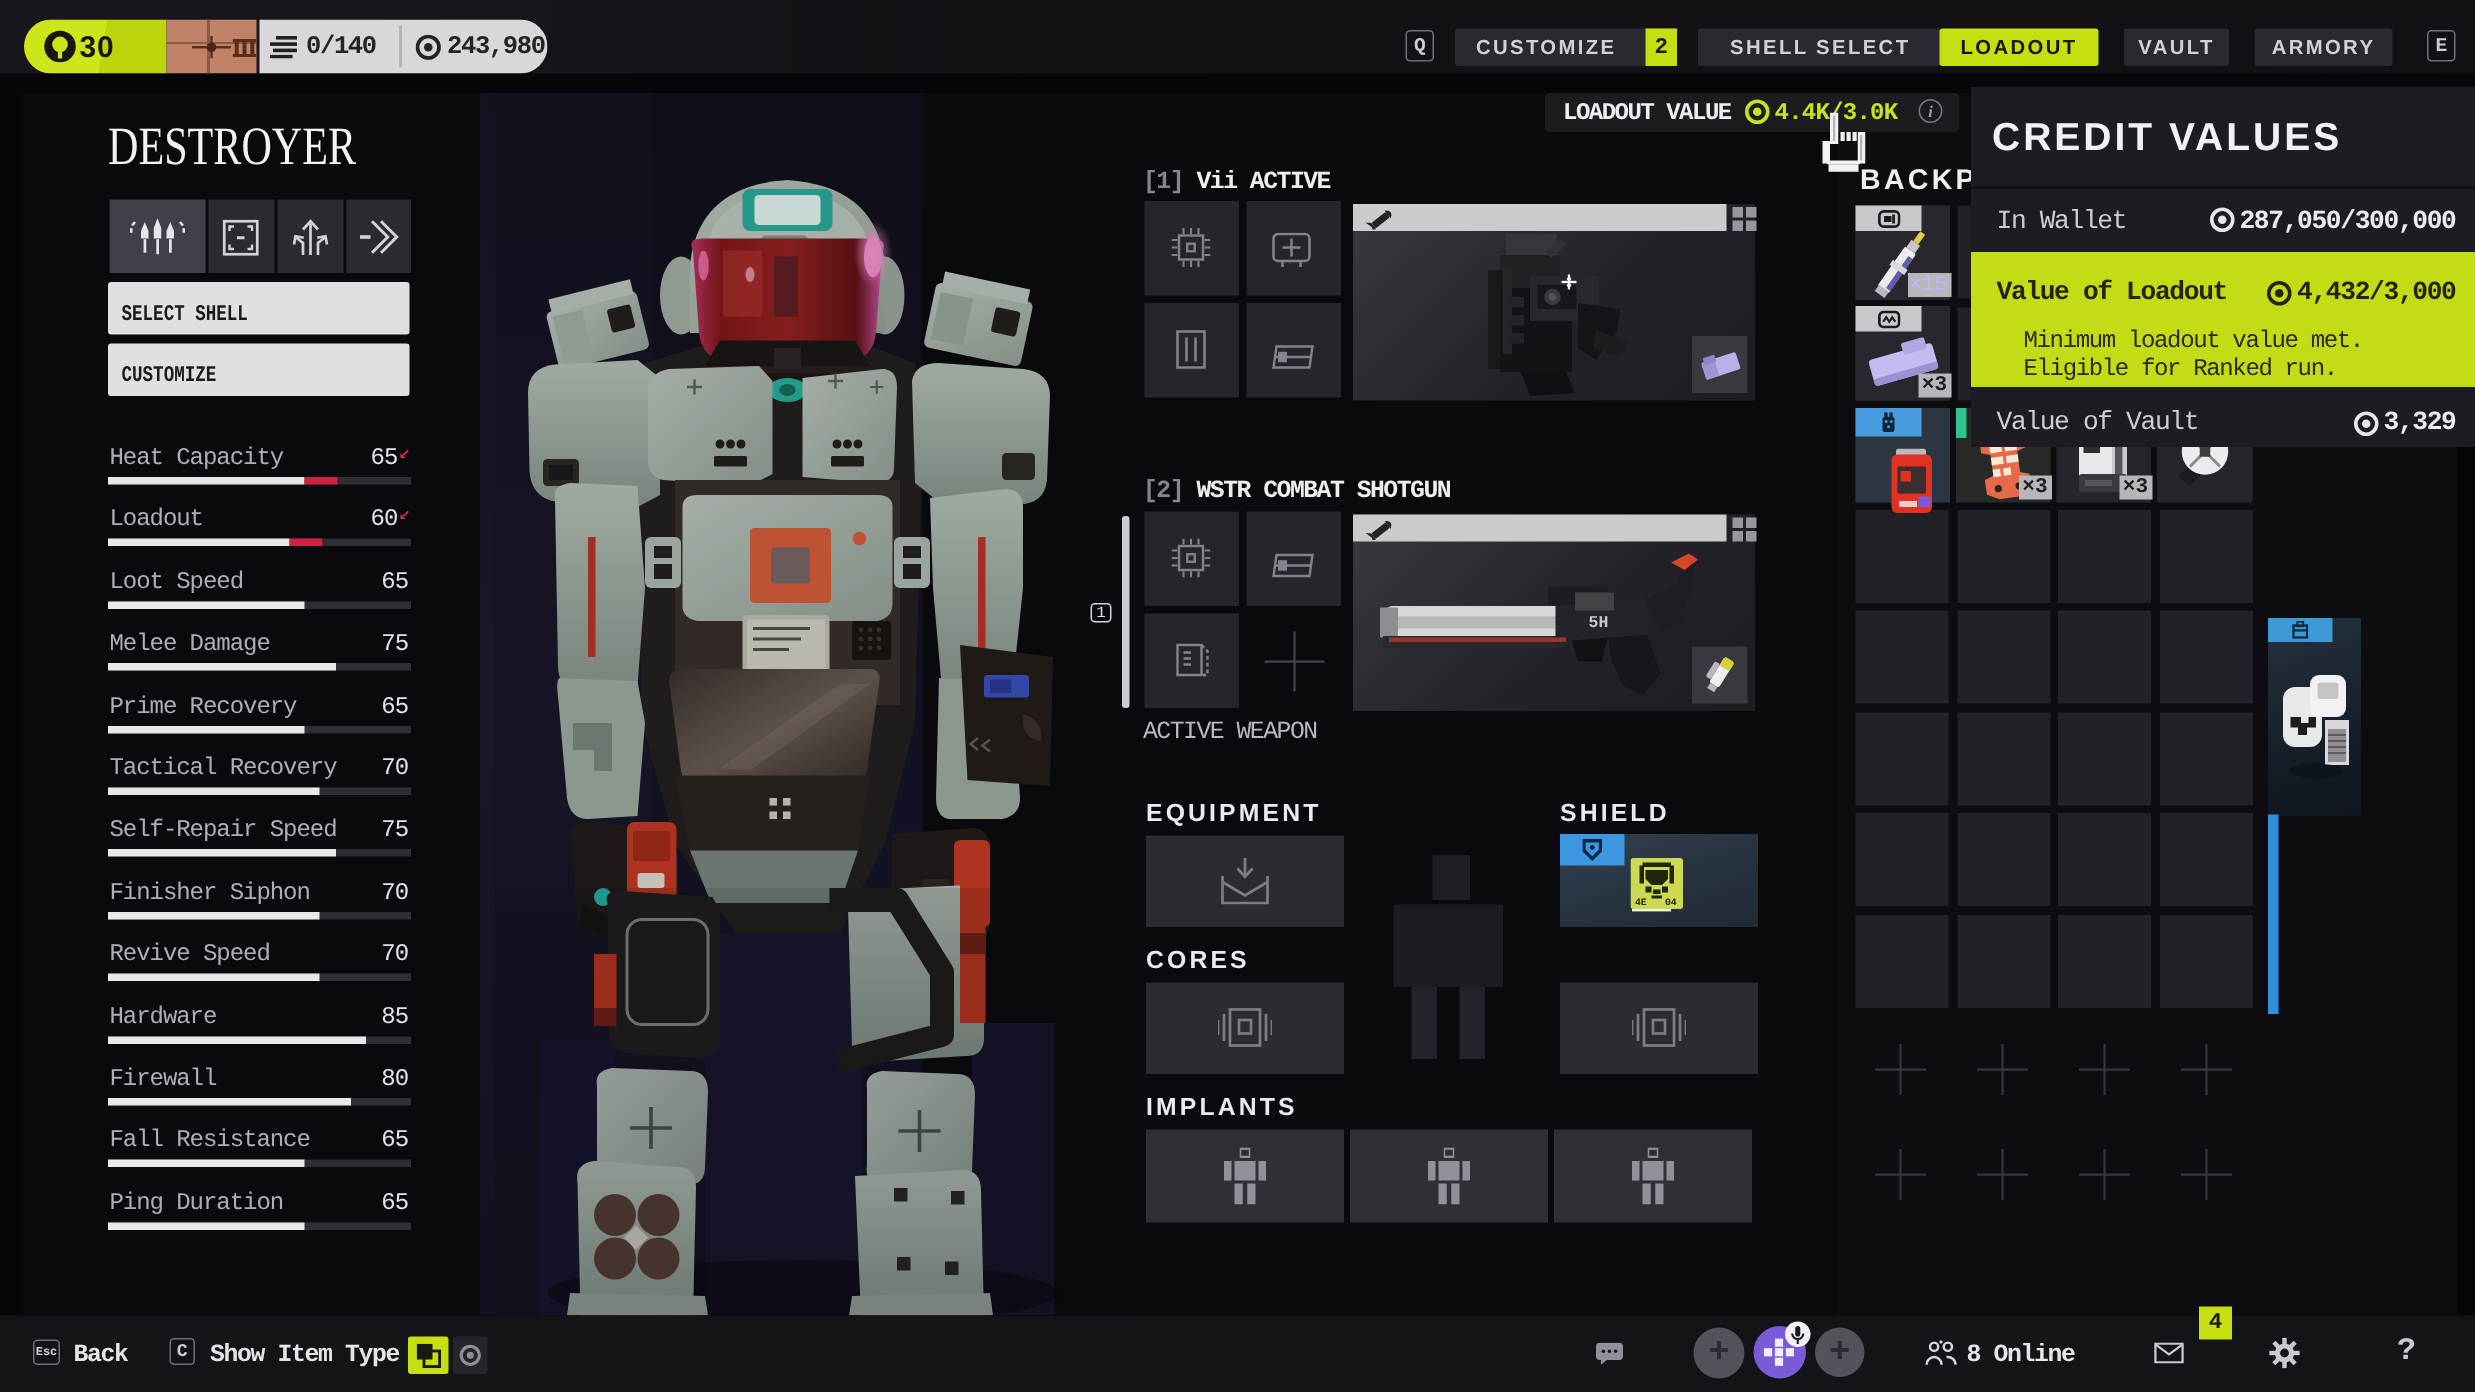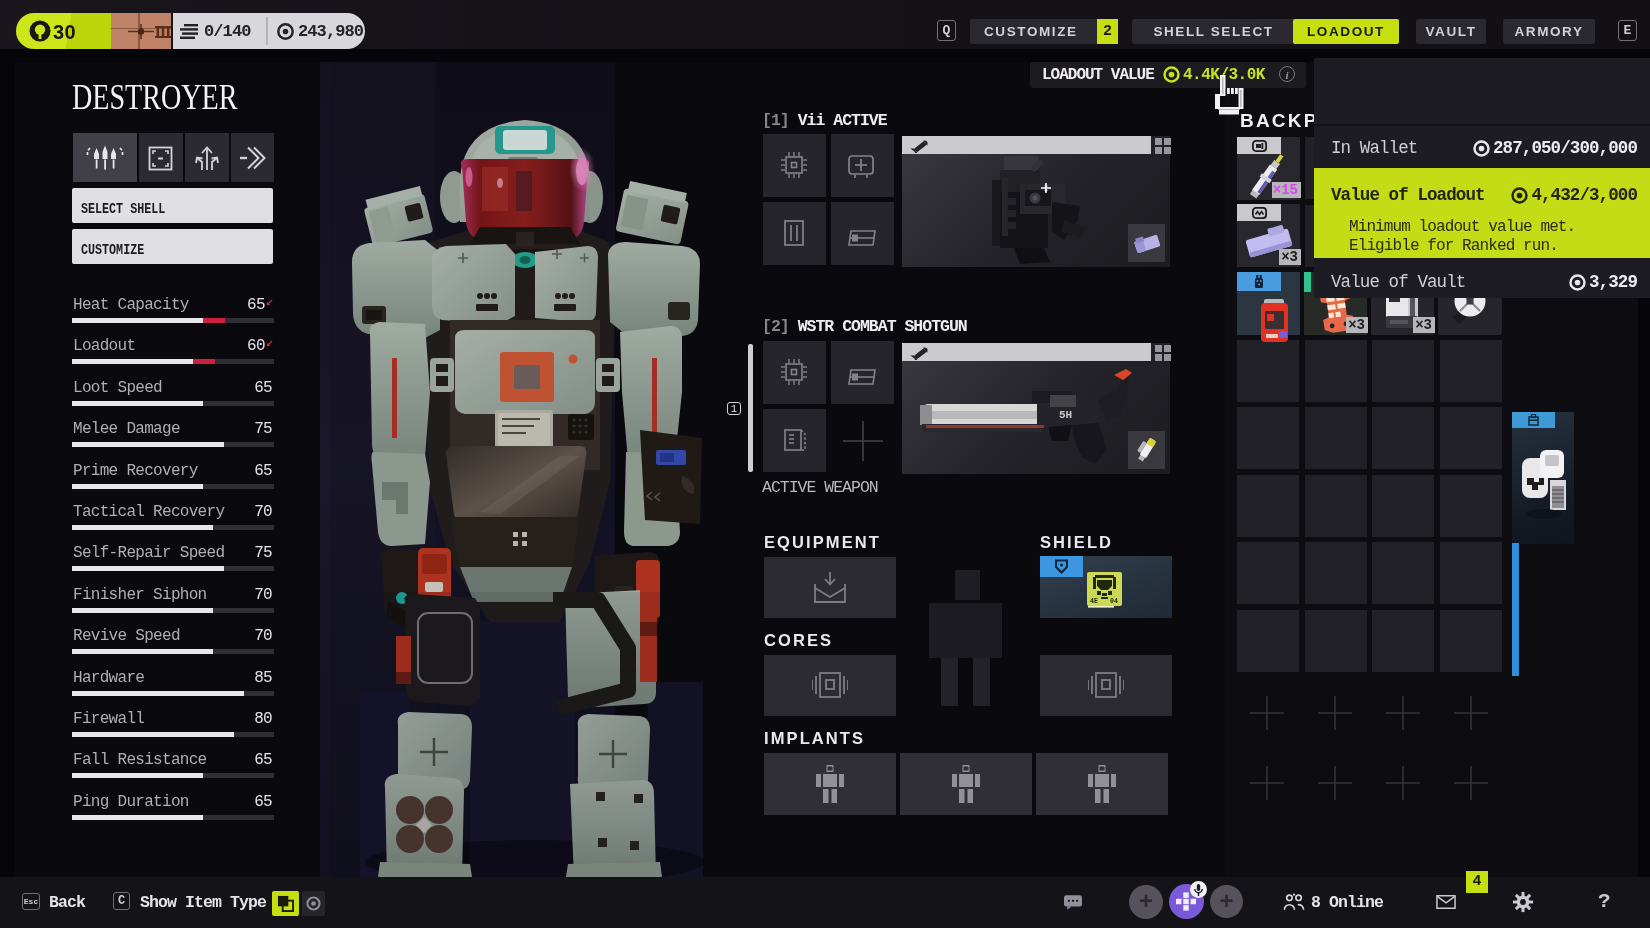--- a/index.html
+++ b/index.html
@@ -814,21 +814,21 @@
         <g transform="rotate(-55 26 26)">
           <rect x="4" y="21.5" width="32" height="9" rx="1.5" fill="#ecebee"></rect>
           <rect x="6" y="27" width="26" height="3.5" fill="#3c3a9a" opacity="0.8"></rect>
           <rect x="20" y="20" width="4" height="12" fill="#d8d7db"></rect>
           <rect x="36" y="22.5" width="6" height="7" fill="#c8c7cc"></rect>
           <rect x="42" y="24" width="8" height="4" fill="#d8d33a"></rect>
           <rect x="0" y="22" width="5" height="8" fill="#bab9be"></rect>
         </g>
       </svg>
     <div class="abs" style="right:-1px;bottom:2px;width:29px;height:16px;background:#b7b6bb"></div>
-    <div class="abs mono" style="right:2px;bottom:2px;font-size:14px;line-height:16px;color:#d946ef;font-weight:bold">×15</div>
+    <div class="abs mono" style="right:2px;bottom:2px;font-size:14px;line-height:16px;color:#c4b5fd;font-weight:normal">×15</div>
   </div>
 
   <div class="abs" style="left:1237px;top:204px;width:63px;height:63px;background:#28272d">
     <div class="abs" style="left:0;top:0;width:44px;height:17px;background:#c9c8cc"></div>
     <svg class="abs" style="left:15px;top:2.5px" width="15" height="12" viewBox="0 0 15 12">
         <rect x="0.9" y="0.9" width="13.2" height="10.2" rx="3" fill="none" stroke="#1c1b20" stroke-width="1.8"></rect>
         <path d="M3.5 7.5 L5.5 4.5 L7.5 7.5 L9.5 4.5 L11.5 7.5" stroke="#1c1b20" stroke-width="1.5" fill="none"></path>
       </svg>
     <svg class="abs" style="left:4px;top:16px" width="56" height="46" viewBox="0 0 56 46">
         <g transform="rotate(-16 28 23)">
@@ -978,23 +978,24 @@
       <rect x="4" y="32" width="22" height="2.5"></rect>
       <rect x="5" y="34.5" width="20" height="5"></rect>
     </g>
     <g fill="#8e8c94" opacity="0.6">
         <rect x="8" y="2" width="1.5" height="17"></rect>
         <rect x="26" y="15" width="1.5" height="17"></rect>
       </g>
   </svg>
 
   <div class="abs" style="left:1314px;top:58px;width:336px;height:240px;background:#1d1c22">
+    <div class="abs sans" style="left:14px;top:18px;font-size:26px;font-weight:bold;letter-spacing:2px;color:#f2f1f5">CREDIT VALUES</div>
     <div class="abs" style="left:0;top:66px;width:336px;height:2px;background:#121116"></div>
     <div class="abs mono" style="left:17px;top:80px;font-size:17.5px;letter-spacing:-0.9px;color:#cfcdd3">In Wallet</div>
-    <div class="abs" style="right:13px;top:80px;display:flex;align-items:center;gap:3px">
+    <div class="abs" style="right:13px;top:80px;display:flex;align-items:flex-start;gap:3px">
         <svg width="17" height="17" viewBox="0 0 18 18">
           <circle cx="9" cy="9" r="7.4" fill="none" stroke="#e8e6ec" stroke-width="2.6"></circle>
           <circle cx="9" cy="9" r="3" fill="#e8e6ec"></circle>
           <g fill="#1d1c22">
             <rect x="7.7" y="3.2" width="2.6" height="2.2"></rect>
             <rect x="7.7" y="12.6" width="2.6" height="2.2"></rect>
             <rect x="3.2" y="7.7" width="2.2" height="2.6"></rect>
             <rect x="12.6" y="7.7" width="2.2" height="2.6"></rect>
           </g>
         </svg>

